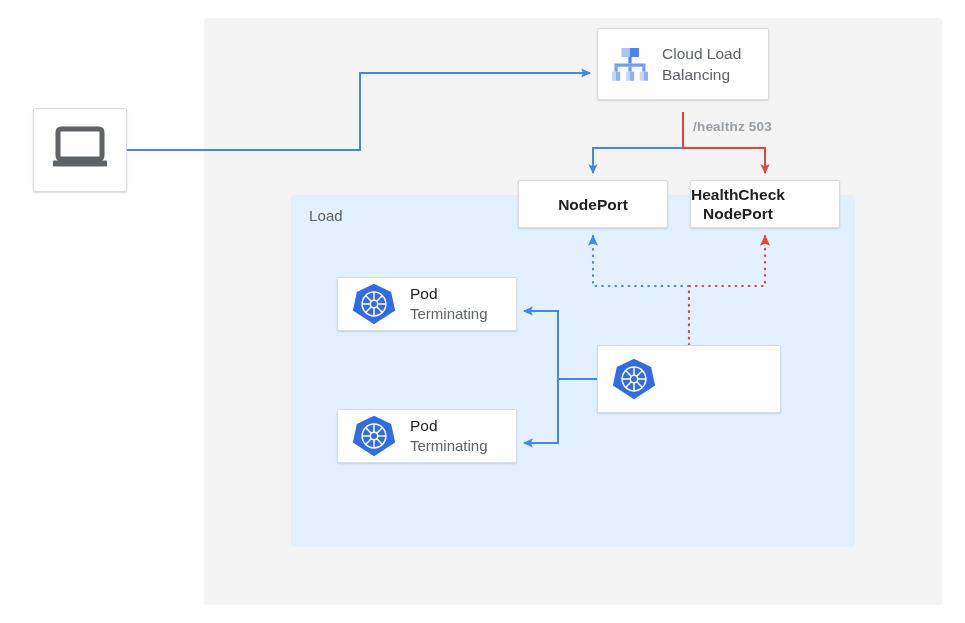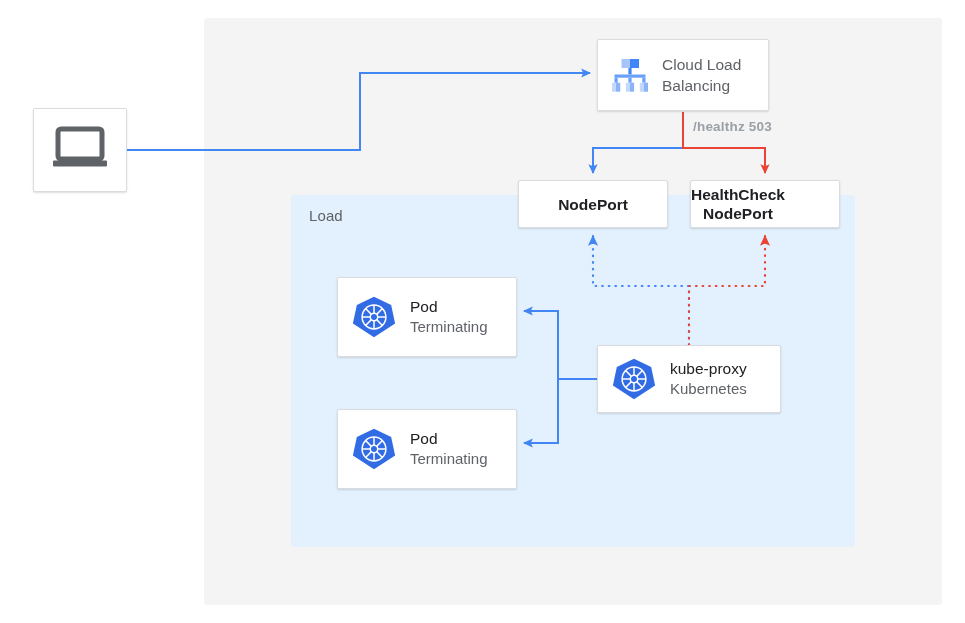--- a/index.html
+++ b/index.html
@@ -66,21 +66,21 @@
     width: 94px;
     height: 84px;
     display: flex;
     align-items: center;
     justify-content: center;
   }
 
   
   .lb-box {
     left: 597px;
-    top: 39px;
+    top: 28px;
     width: 172px;
     height: 72px;
     display: flex;
     align-items: center;
     padding-left: 9px;
   }
   .lb-icon {
     flex: 0 0 auto;
     width: 46px;
     height: 46px;
@@ -118,21 +118,21 @@
     color: #202124;
     text-align: center;
     line-height: 19px;
     white-space: pre-line;
   }
 
   
   .pod-box {
     left: 337px;
     width: 180px;
-    height: 80px;
+    height: 54px;
     display: flex;
     align-items: center;
     padding-left: 14px;
   }
   .pod-box-1 { top: 277px; }
   .pod-box-2 { top: 409px; }
 
   
   .kp-box {
     left: 597px;
@@ -333,19 +333,15 @@
           <line x1="50" y1="58.5" x2="50" y2="77"></line>
           <line x1="23" y1="50" x2="41.5" y2="50"></line>
           <line x1="58.5" y1="50" x2="77" y2="50"></line>
           <line x1="30.9" y1="30.9" x2="44" y2="44"></line>
           <line x1="56" y1="56" x2="69.1" y2="69.1"></line>
           <line x1="69.1" y1="30.9" x2="56" y2="44"></line>
           <line x1="44" y1="56" x2="30.9" y2="69.1"></line>
         </g>
       </svg>
     </span>
-    <span class="entity-text">
-      <span class="entity-title">kube-proxy</span>
-      <span class="entity-sub">Kubernetes</span>
-    </span>
   </div>
 
 </div>
 
 </body></html>

